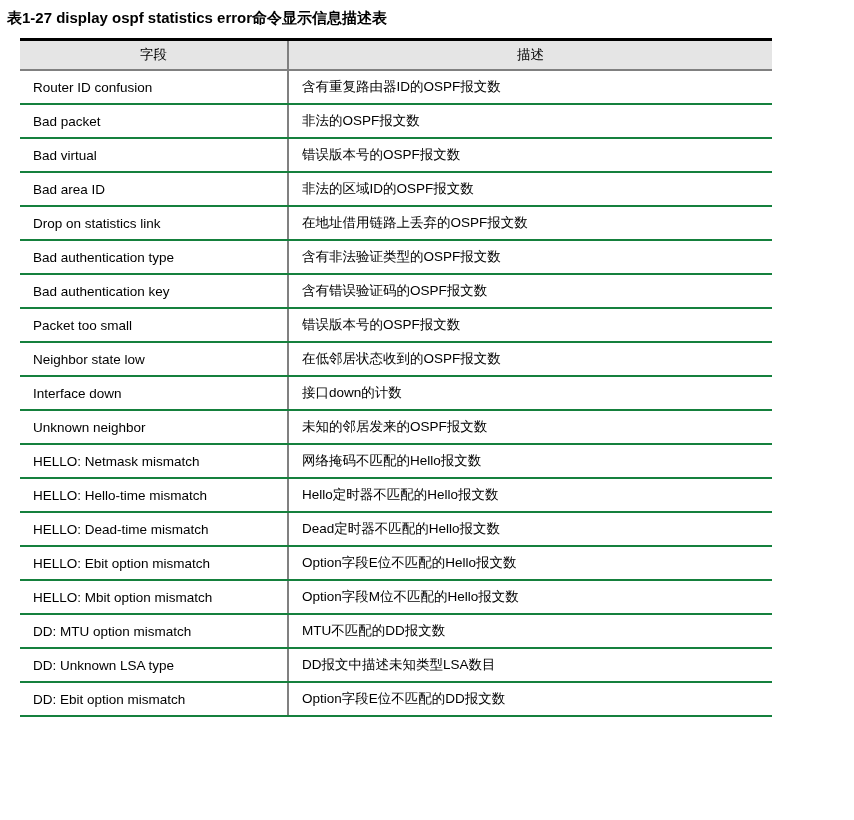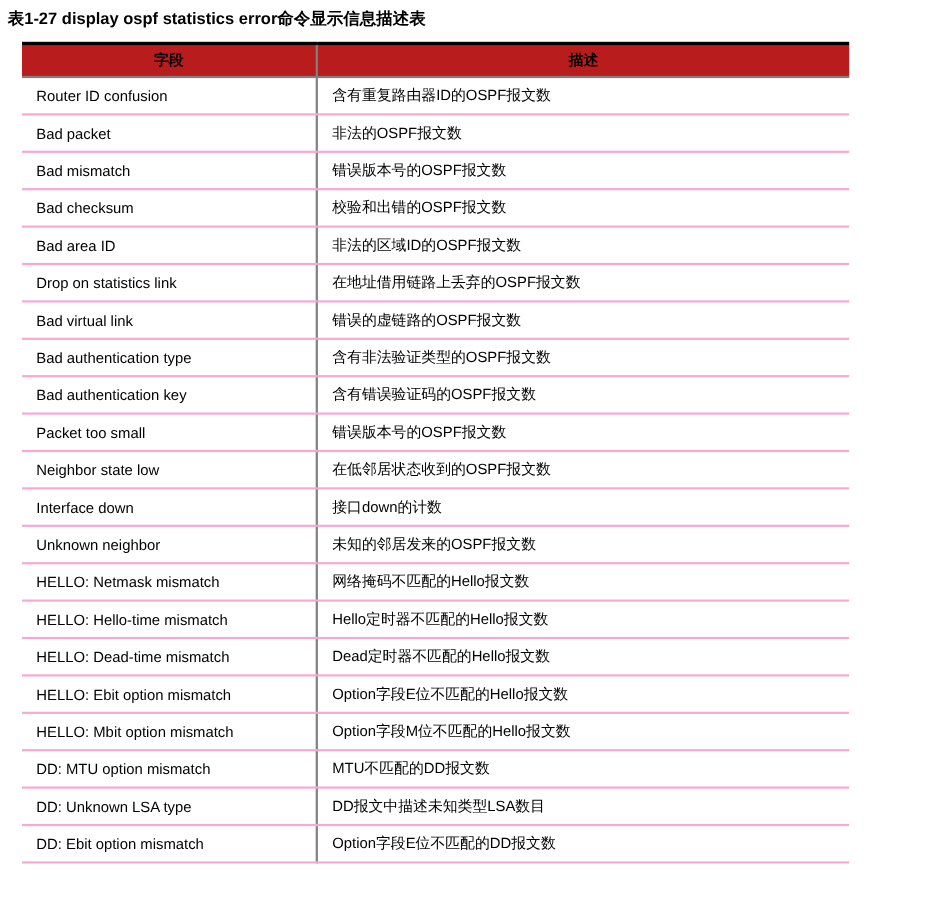--- a/index.html
+++ b/index.html
@@ -21,36 +21,36 @@
   }
   table.desc-table {
     border-collapse: collapse;
     table-layout: fixed;
     margin: 11px 0 0 20px;
     width: 752px;
   }
   table.desc-table col.col-field { width: 268px; }
   table.desc-table col.col-desc  { width: 484px; }
   table.desc-table th {
-    background: #b91c1c;
+    background: #e5e5e5;
     border-top: 3px solid #000000;
     border-bottom: 2px solid #808080;
     height: 28px;
     font-size: 13.5px;
-    font-weight: bold;
+    font-weight: normal;
     text-align: center;
     vertical-align: middle;
     padding: 0;
   }
   table.desc-table th:first-child,
   table.desc-table td:first-child {
     border-right: 2px solid #808080;
   }
   table.desc-table td {
-    border-bottom: 2px solid #f9a8d4;
+    border-bottom: 2px solid #15803d;
     height: 32px;
     font-size: 13.5px;
     text-align: left;
     vertical-align: middle;
     padding: 0 6px 0 13px;
     white-space: nowrap;
     overflow: hidden;
   }
   table.desc-table td.desc-cell { }
 </style>
@@ -73,38 +73,30 @@
   <tbody id="table-body">
       <tr>
         <td class="field-cell">Router ID confusion</td>
         <td class="desc-cell">含有重复路由器ID的OSPF报文数</td>
       </tr>
       <tr>
         <td class="field-cell">Bad packet</td>
         <td class="desc-cell">非法的OSPF报文数</td>
       </tr>
       <tr>
-        <td class="field-cell">Bad mismatch</td>
+        <td class="field-cell">Bad virtual</td>
         <td class="desc-cell">错误版本号的OSPF报文数</td>
-      </tr>
-      <tr>
-        <td class="field-cell">Bad checksum</td>
-        <td class="desc-cell">校验和出错的OSPF报文数</td>
       </tr>
       <tr>
         <td class="field-cell">Bad area ID</td>
         <td class="desc-cell">非法的区域ID的OSPF报文数</td>
       </tr>
       <tr>
         <td class="field-cell">Drop on statistics link</td>
         <td class="desc-cell">在地址借用链路上丢弃的OSPF报文数</td>
-      </tr>
-      <tr>
-        <td class="field-cell">Bad virtual link</td>
-        <td class="desc-cell">错误的虚链路的OSPF报文数</td>
       </tr>
       <tr>
         <td class="field-cell">Bad authentication type</td>
         <td class="desc-cell">含有非法验证类型的OSPF报文数</td>
       </tr>
       <tr>
         <td class="field-cell">Bad authentication key</td>
         <td class="desc-cell">含有错误验证码的OSPF报文数</td>
       </tr>
       <tr>

